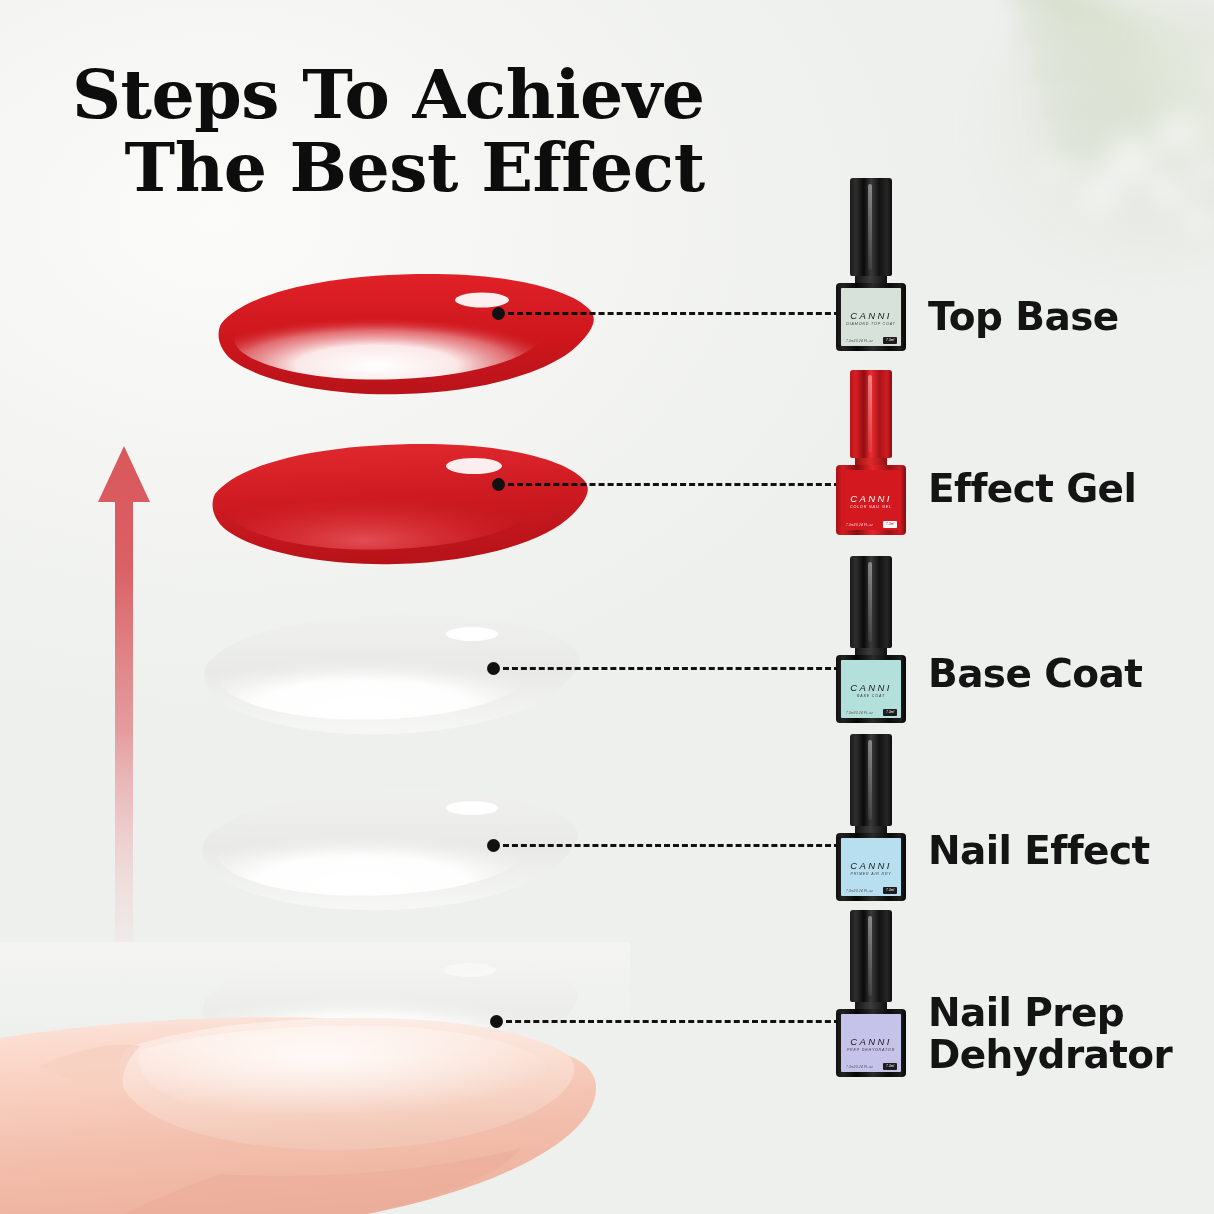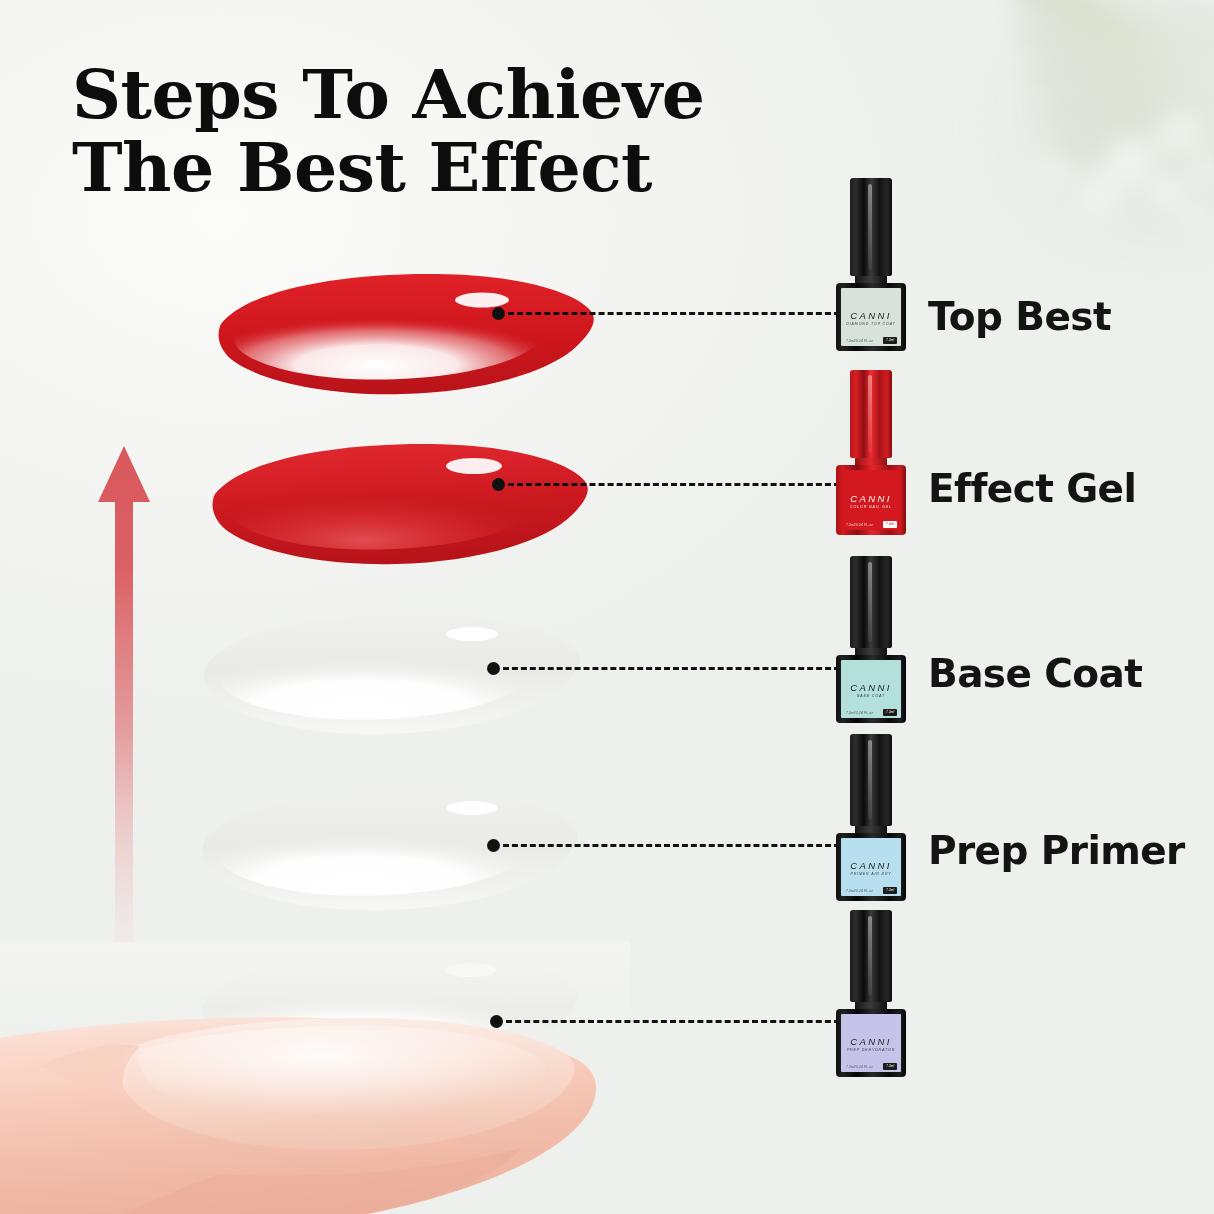--- a/index.html
+++ b/index.html
@@ -47,20 +47,21 @@
   
   #heading {
     position:absolute; left:72px; top:58px;
     font-family:"DejaVu Serif", "Liberation Serif", serif;
     font-weight:700;
     font-size:68px;
     line-height:1.08;
     letter-spacing:-0.5px;
     color:#0d0d0d;
     white-space:pre-line;
+    text-align:right;
     -webkit-font-smoothing:antialiased;
   }
 
   
   #arrow {
     position:absolute;
     left:93px; top:446px;
     width:62px; height:545px;
   }
   #arrow svg { display:block; width:100%; height:100%; }
@@ -448,22 +449,24 @@
     <div class="body" style="height:68px;">
       <div class="label" style="background:#c6c3ea; height:58px;">
         <span class="brand">CANNI</span>
         <span class="variant">PREP DEHYDRATOR</span>
         <span class="vol">7.3ml/0.24 FL.oz</span>
         <span class="badge">7.3ml</span>
       </div>
     </div>
   </div>
 
-  <div class="steplabel" style="left:928px; top:296px;">Top Best</div>
+  <div class="steplabel" style="left:928px; top:296px;">Top Base</div>
 
   <div class="steplabel" style="left:928px; top:468px;">Effect Gel</div>
 
   <div class="steplabel" style="left:928px; top:653px;">Base Coat</div>
 
-  <div class="steplabel" style="left:928px; top:830px;">Prep Primer</div>
-
+  <div class="steplabel" style="left:928px; top:830px;">Nail Effect</div>
+
+  <div class="steplabel" style="left:928px; top:992px;">Nail Prep
+Dehydrator</div>
 
 </div>
 
 </body></html>

